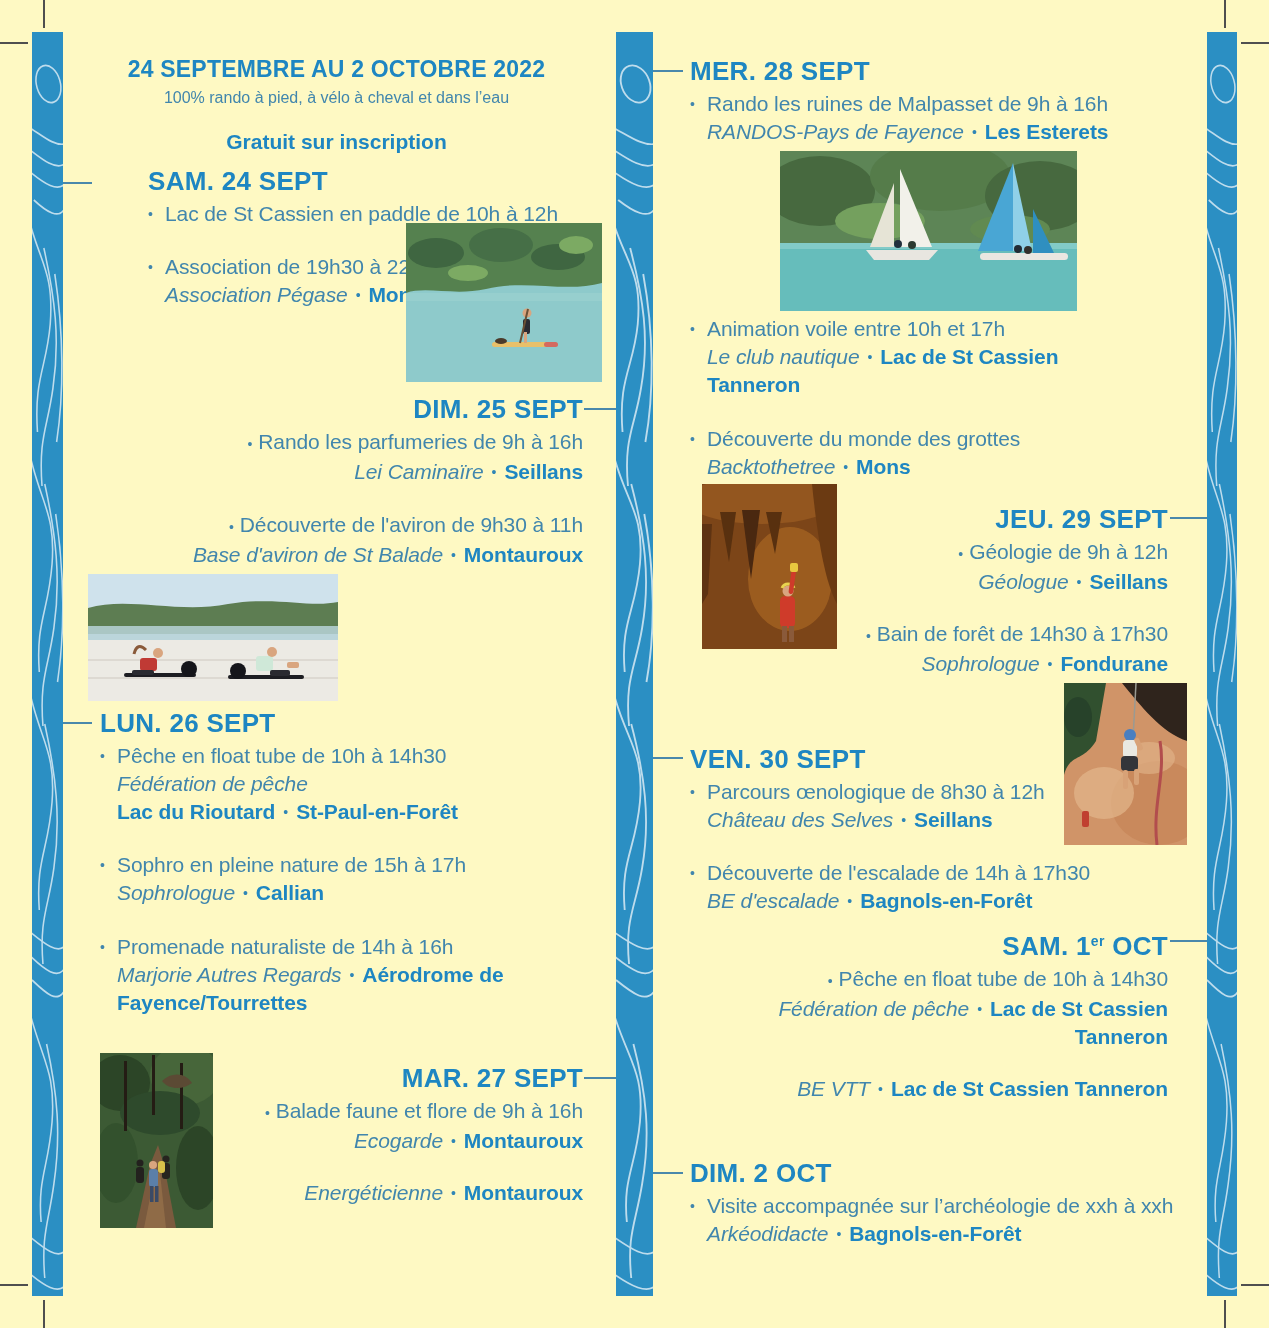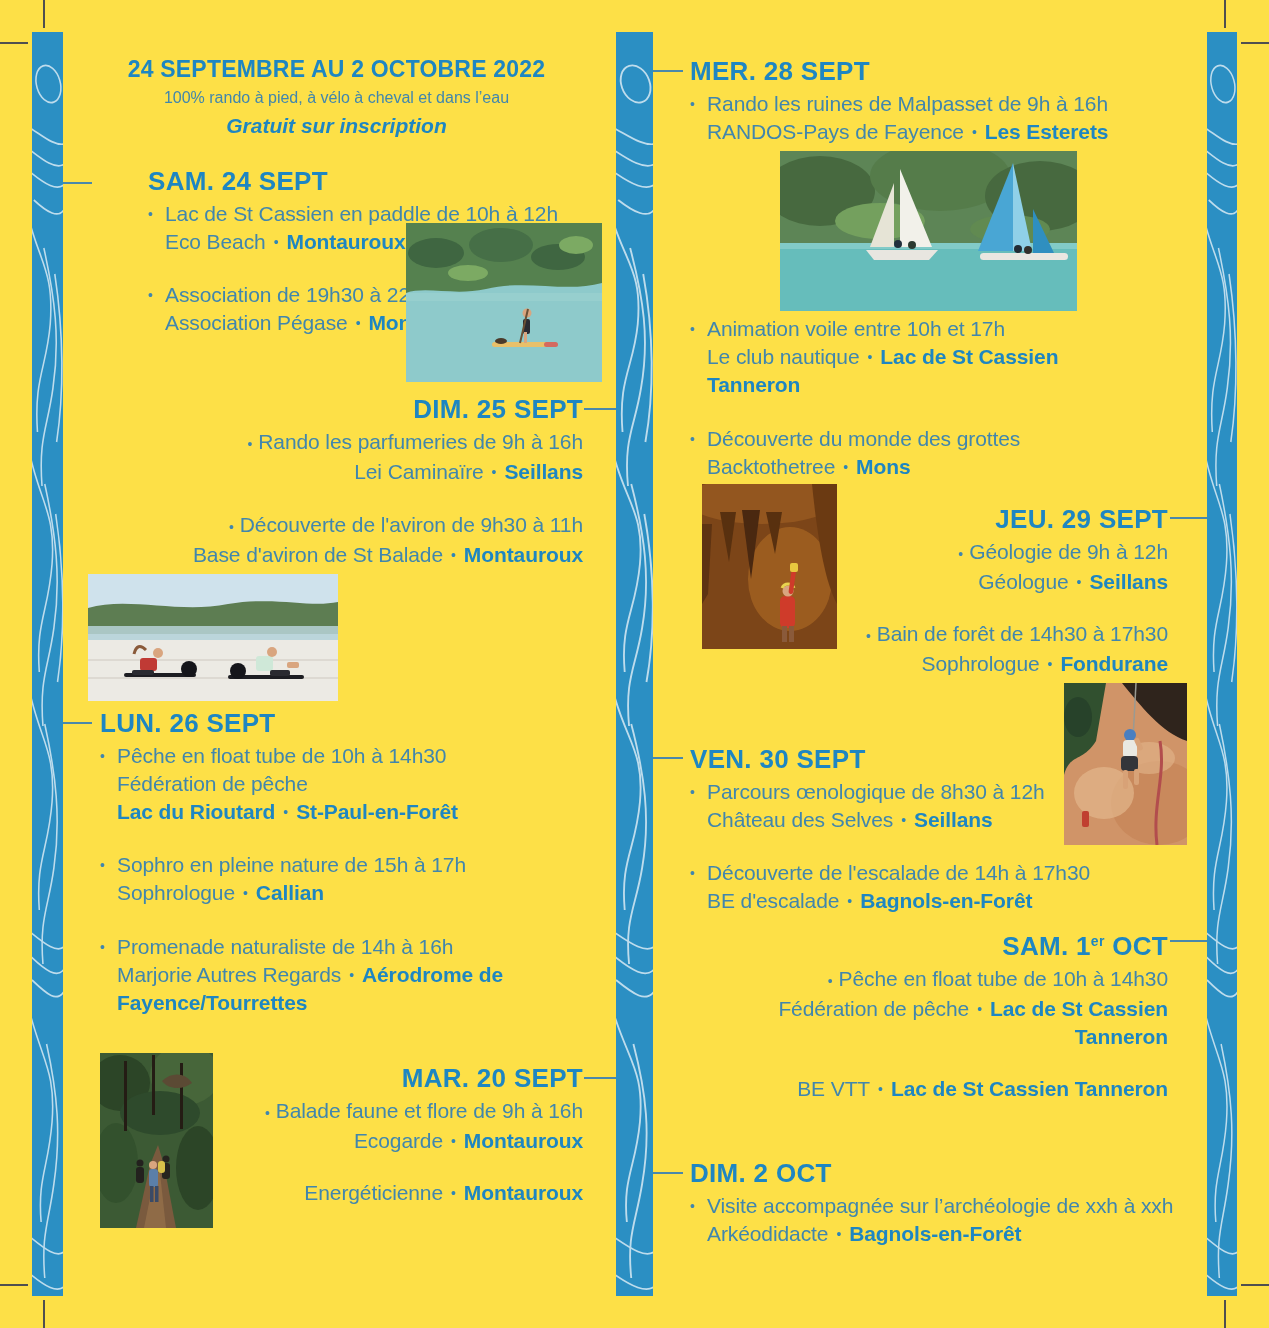--- a/index.html
+++ b/index.html
@@ -1,16 +1,16 @@
 <!DOCTYPE html>
 <html><head>
 <meta charset="utf-8">
 <style>
   html,body{margin:0;padding:0;background:#ffffff;}
-  .canvas{position:relative;width:1269px;height:1328px;background:#fde047;overflow:hidden;
+  .canvas{position:relative;width:1269px;height:1328px;background:#fef9c3;overflow:hidden;
           font-family:"Liberation Sans",sans-serif;}
 
   
   .band{position:absolute;top:32px;height:1264px;background:#2B8FC3;overflow:hidden;}
   .band svg{display:block;width:100%;height:100%;}
   .band-left{left:32px;width:31px;}
   .band-center{left:616px;width:37px;}
   .band-right{left:1207px;width:30px;}
 
   
@@ -26,30 +26,30 @@
   .day h2{margin:0;font-size:26px;line-height:30px;font-weight:800;color:#1E86C2;letter-spacing:.3px;}
   .align-right{text-align:right;}
   .event{margin-top:4px;}
   .ln{font-size:21px;line-height:28px;color:#4186AD;letter-spacing:-.1px;}
   .l1{position:relative;padding-left:17px;}
   .align-right .l1{padding-left:0;}
   .l2,.l3{padding-left:17px;}
   .align-right .l2,.align-right .l3{padding-left:0;}
   .blt{position:absolute;left:0;top:0;font-size:14px;color:#4186AD;}
   .blt-inline{font-size:14px;color:#4186AD;margin-right:6px;}
-  .org{}
+  .org{font-style:italic;}
   .sep{font-size:14px;color:#2F86B6;margin:0 8px;vertical-align:2px;}
   .loc{font-weight:700;color:#1E86C2;}
   sup.er{font-size:14px;font-weight:800;vertical-align:9px;}
 
   
   .intro{position:absolute;left:90px;top:54px;width:493px;text-align:center;}
   .intro .t1{margin:0;font-size:23px;line-height:30px;font-weight:800;color:#1E86C2;letter-spacing:.2px;}
   .intro .t2{margin:0;font-size:16px;line-height:28px;color:#4186AD;}
-  .intro .t3{margin:0;font-size:21px;line-height:28px;font-weight:700;font-style:italic;color:#1E86C2;}
+  .intro .t3{margin:16px;font-size:21px;line-height:28px;font-weight:700;color:#1E86C2;}
 
   
   .photo{position:absolute;overflow:hidden;}
   .photo svg{display:block;width:100%;height:100%;}
 </style>
 </head>
 <body>
 
 <div class="canvas">
 
@@ -118,21 +118,20 @@
   <div class="intro">
     <p class="t1">24 SEPTEMBRE AU 2 OCTOBRE 2022</p>
     <p class="t2">100% rando à pied, à vélo à cheval et dans l’eau</p>
     <p class="t3">Gratuit sur inscription</p>
   </div>
 
   <section class="day" style="left:100px;top:166px;width:500px;margin-left:48px;">
     <h2>SAM. 24 SEPT</h2>
     <div class="event">
       <div class="ln l1"><span class="blt">•</span><span>Lac de St Cassien en paddle de 10h à 12h</span></div>
-      <div class="ln l2"><span class="org">Eco Beach</span><span class="sep">•</span><span class="loc">Montauroux</span></div>
     </div>
     <div class="event" style="margin-top:25px;">
       <div class="ln l1"><span class="blt">•</span><span>Association de 19h30 à 22h</span></div>
       <div class="ln l2"><span class="org">Association Pégase</span><span class="sep">•</span><span class="loc">Mons</span></div>
     </div>
   </section>
 
   <section class="day align-right" style="right:686px;top:394px;width:500px;">
     <h2>DIM. 25 SEPT</h2>
     <div class="event">
@@ -157,21 +156,21 @@
       <div class="ln l2"><span class="org">Sophrologue</span><span class="sep">•</span><span class="loc">Callian</span></div>
     </div>
     <div class="event" style="margin-top:26px;">
       <div class="ln l1"><span class="blt">•</span><span>Promenade naturaliste de 14h à 16h</span></div>
       <div class="ln l2"><span class="org">Marjorie Autres Regards</span><span class="sep">•</span><span class="loc">Aérodrome de</span></div>
       <div class="ln l3"><span class="loc">Fayence/Tourrettes</span></div>
     </div>
   </section>
 
   <section class="day align-right" style="right:686px;top:1063px;width:500px;">
-    <h2>MAR. 20 SEPT</h2>
+    <h2>MAR. 27 SEPT</h2>
     <div class="event">
       <div class="ln l1"><span class="blt-inline">•</span><span>Balade faune et flore de 9h à 16h</span></div>
       <div class="ln l2"><span class="org">Ecogarde</span><span class="sep">•</span><span class="loc">Montauroux</span></div>
     </div>
     <div class="event" style="margin-top:24px;">
       <div class="ln l2"><span class="org">Energéticienne</span><span class="sep">•</span><span class="loc">Montauroux</span></div>
     </div>
   </section>
 
   <section class="day" style="left:690px;top:56px;width:517px;">

